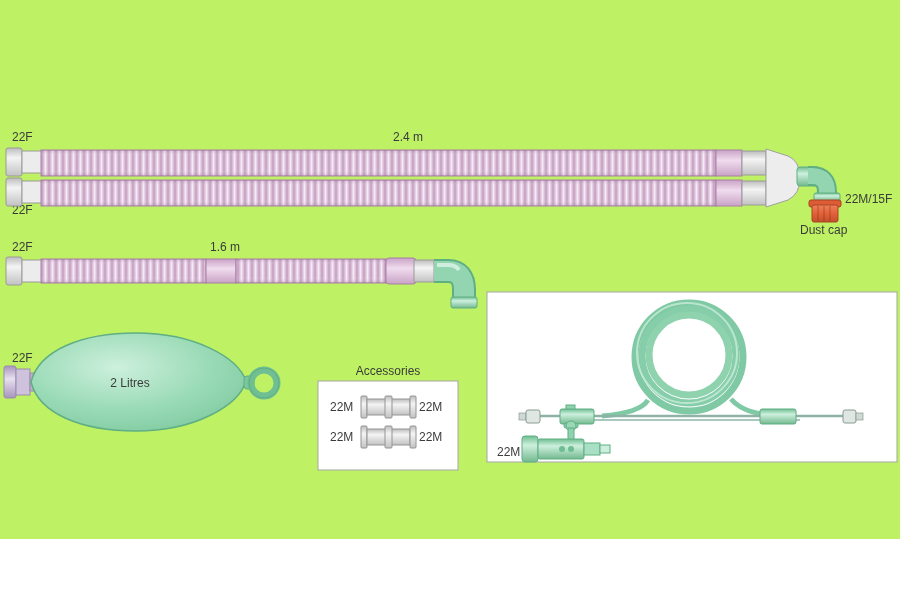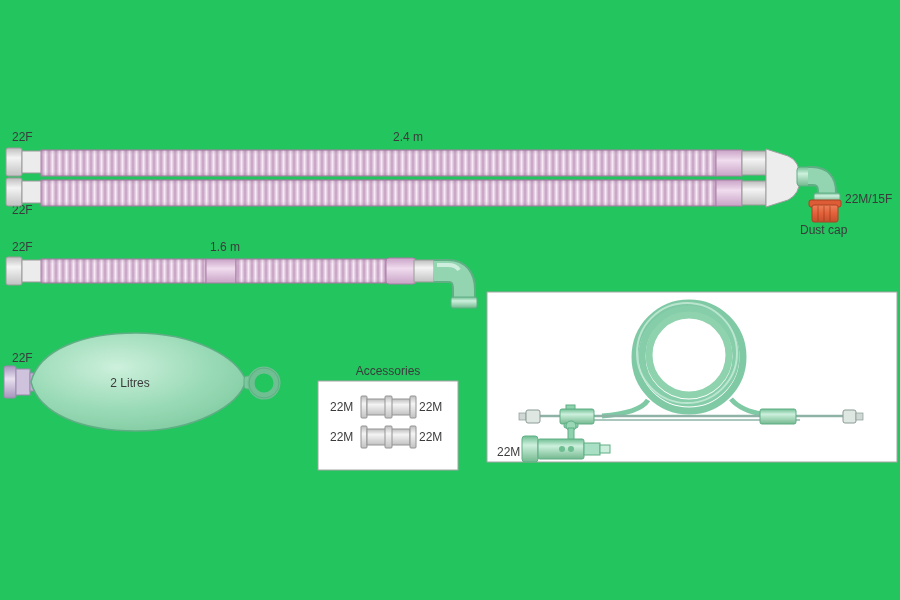--- a/index.html
+++ b/index.html
@@ -1,16 +1,16 @@
 <!DOCTYPE html>
 <html><head>
 <meta charset="utf-8">
 <style>
   html,body{margin:0;padding:0;background:#ffffff;}
-  .canvas{width:900px;height:600px;position:relative;background:#22c55e;
+  .canvas{width:900px;height:539px;position:relative;background:#bef264;
           font-family:"Liberation Sans",sans-serif;overflow:hidden;}
   svg{display:block;}
   text{font-family:"Liberation Sans",sans-serif;font-size:12px;fill:#3b3b3b;}
 </style>
 </head>
 <body>
 
 <div class="canvas">
 <svg width="900" height="600" viewBox="0 0 900 600">
   <defs>

